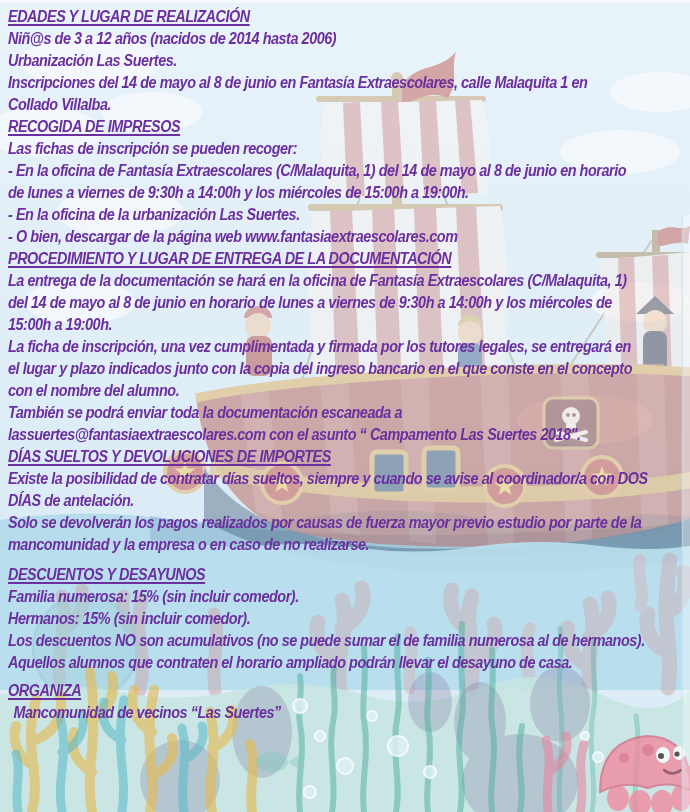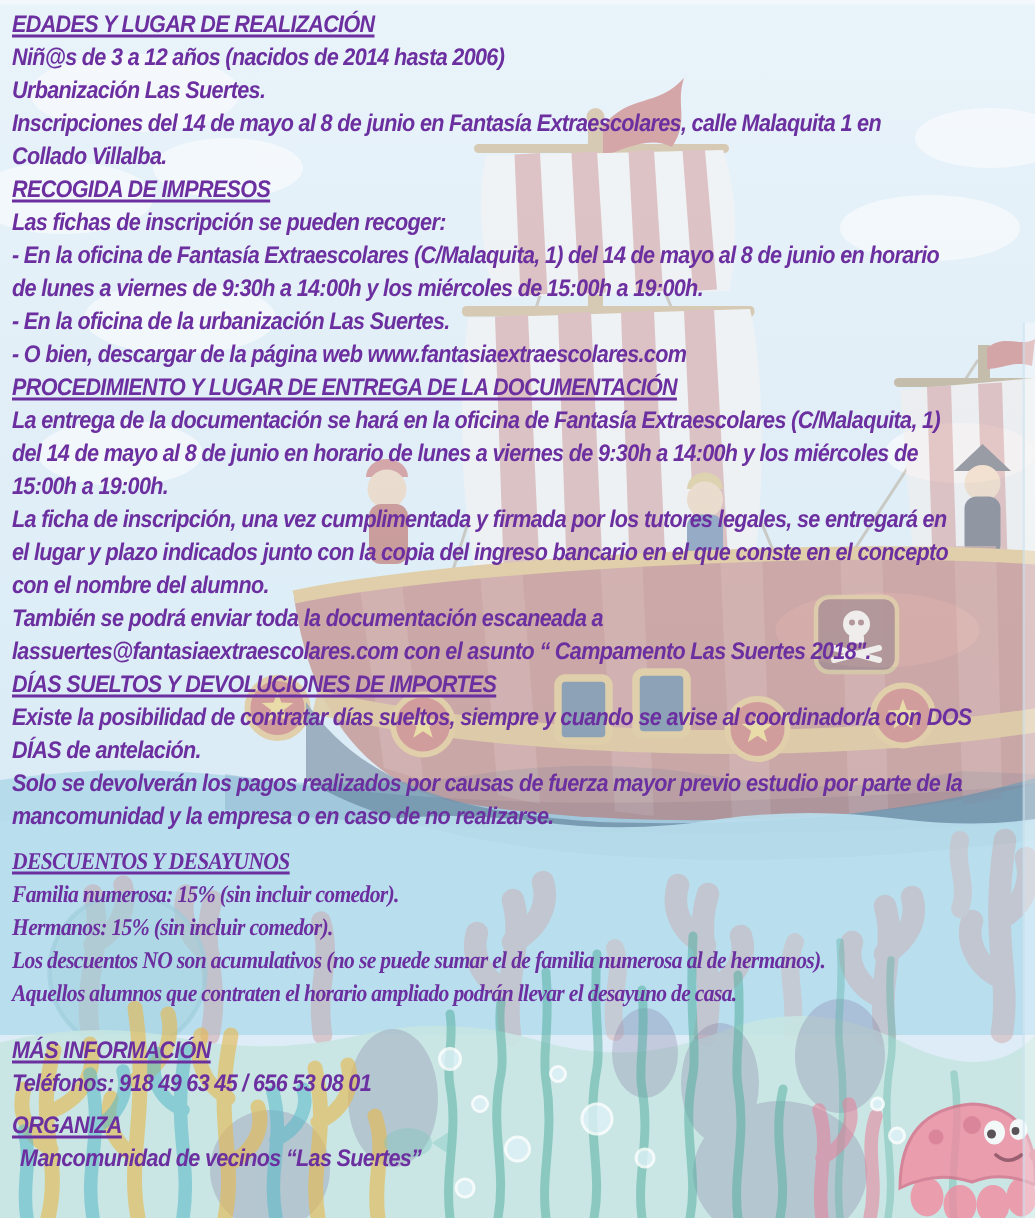--- a/index.html
+++ b/index.html
@@ -13,21 +13,21 @@
   svg.bg { position:absolute; left:0; top:0; width:690px; height:812px; }
   .content {
     position:relative;
     padding:6px 0 0 8px;
     color:#6b2f9f;
     font-weight:bold;
     font-style:italic;
   }
   .section { }
   .section.first { margin-top:0; }
-  .section.mt8  { margin-top:8px;font-family:Liberation Serif, serif; }
+  .section.mt8  { margin-top:8px; }
   .section.mt16 { margin-top:16px; }
   .section.mt6  { margin-top:6px; }
   .heading, .line {
     font-size:16px;
     line-height:22px;
     letter-spacing:-0.5px;
     white-space:nowrap;
     transform:scaleX(0.9);
     transform-origin:0 50%;
   }
@@ -331,24 +331,20 @@
     </div>
 
     <div class="section mt8">
       <div class="heading">DESCUENTOS Y DESAYUNOS</div>
       <div class="line">Familia numerosa: 15% (sin incluir comedor).</div>
       <div class="line">Hermanos: 15% (sin incluir comedor).</div>
       <div class="line">Los descuentos NO son acumulativos (no se puede sumar el de familia numerosa al de hermanos).</div>
       <div class="line">Aquellos alumnos que contraten el horario ampliado podrán llevar el desayuno de casa.</div>
     </div>
 
-    <div class="section mt16">
-      <div class="heading">MÁS INFORMACIÓN</div>
-      <div class="line">Teléfonos: 918 49 63 45 / 656 53 08 01</div>
-    </div>
 
     <div class="section mt6">
       <div class="heading">ORGANIZA</div>
       <div class="line indent">Mancomunidad de vecinos “Las Suertes”</div>
     </div>
 
   </div>
 </div>
 
 </body></html>

